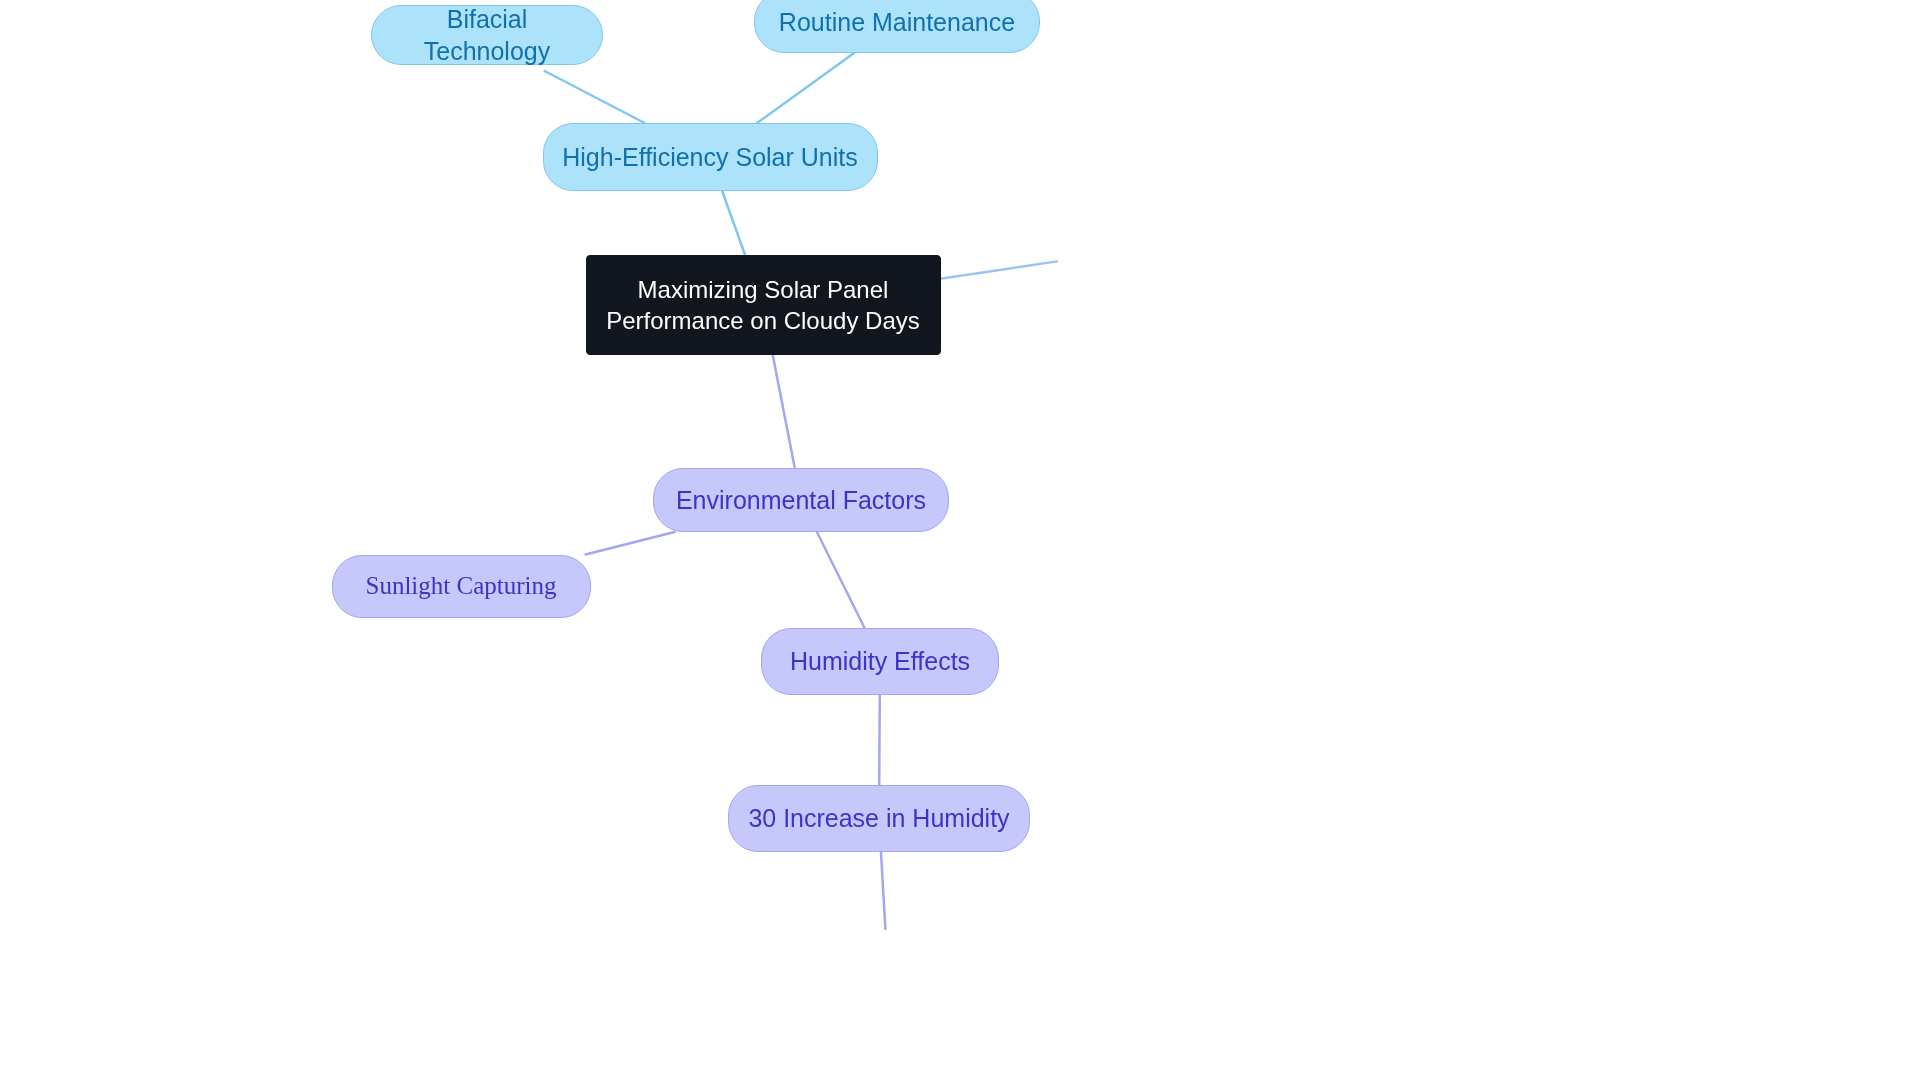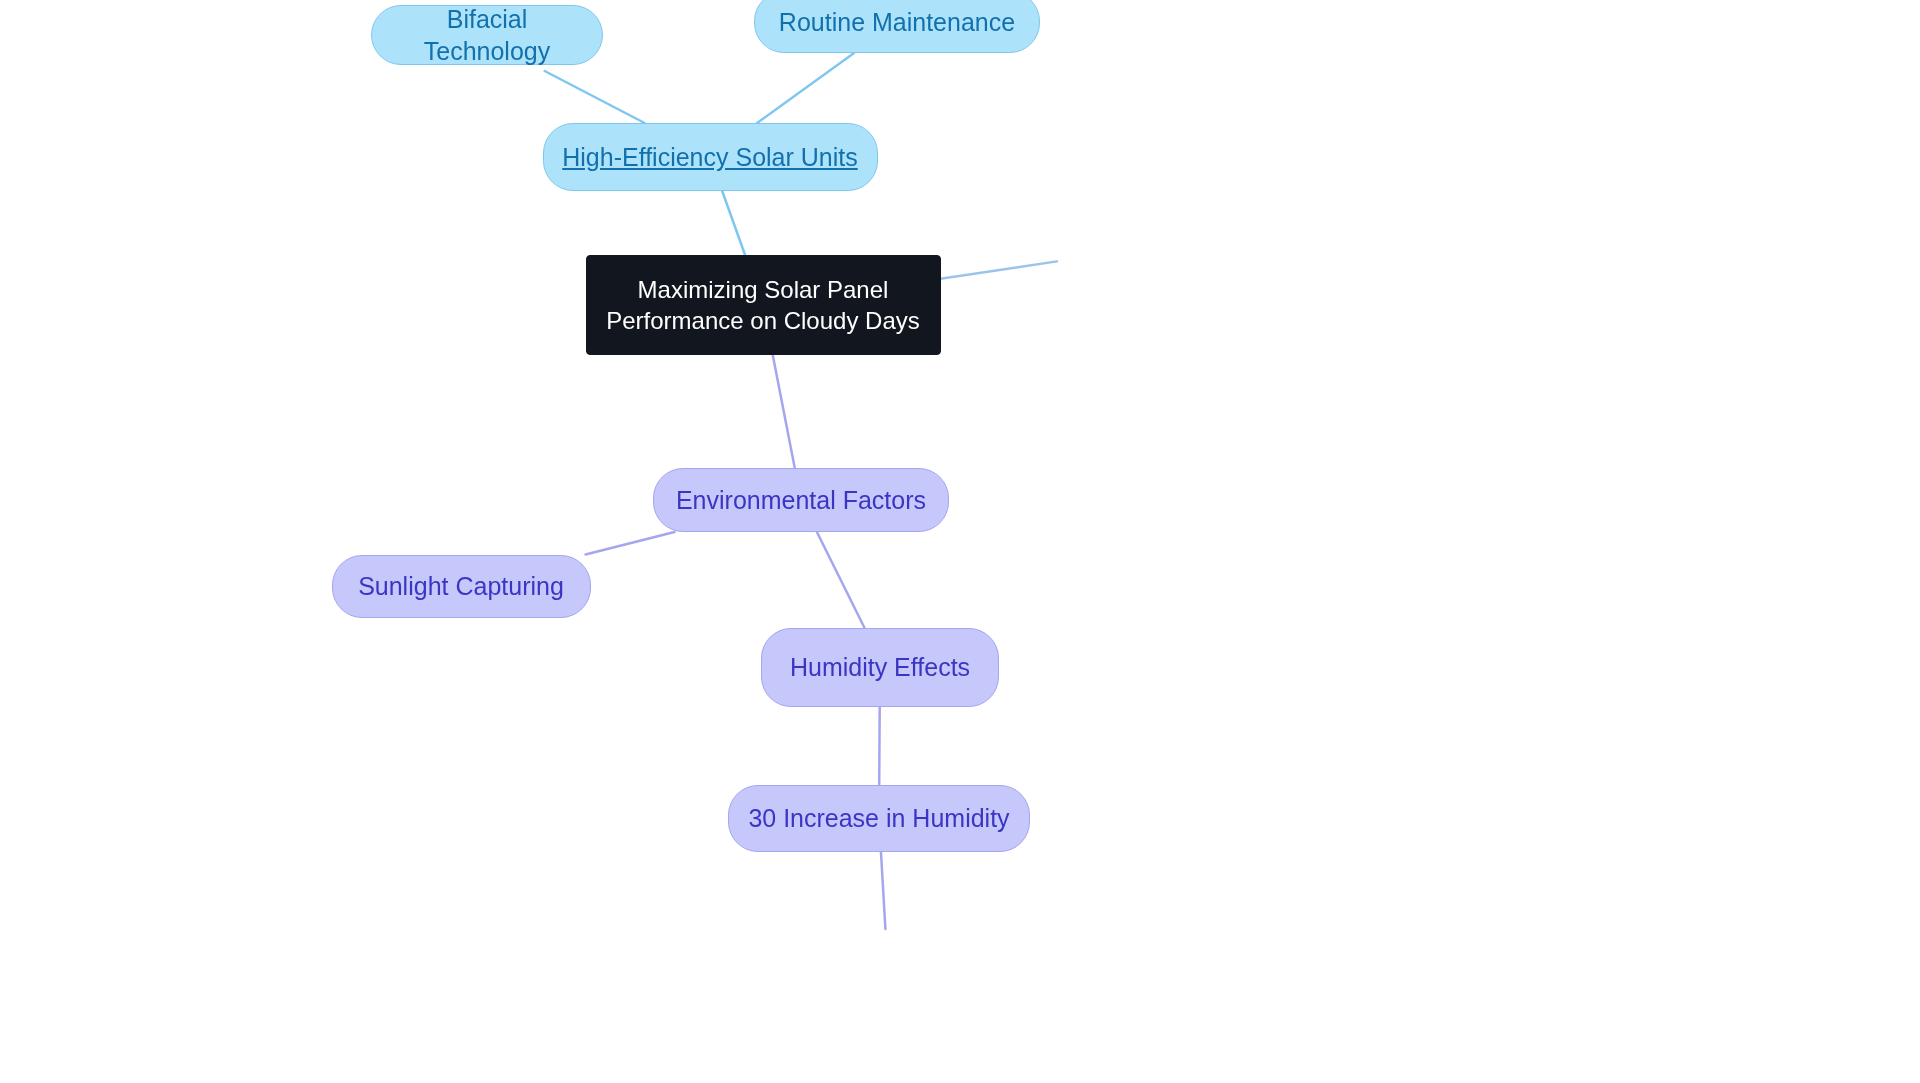--- a/index.html
+++ b/index.html
@@ -85,29 +85,29 @@
       <line x1="772.7435897435897" y1="355" x2="794.7641025641026" y2="468" stroke="#a4a6ee" stroke-width="2.5" stroke-linecap="round"></line>
       <line x1="674.4883720930233" y1="532" x2="585.5348837209302" y2="554.5" stroke="#a4a6ee" stroke-width="2.5" stroke-linecap="round"></line>
       <line x1="816.8993710691824" y1="532" x2="864.3490566037735" y2="627.5" stroke="#a4a6ee" stroke-width="2.5" stroke-linecap="round"></line>
       <line x1="879.8018867924528" y1="690.5" x2="879.2106918238994" y2="784.5" stroke="#a4a6ee" stroke-width="2.5" stroke-linecap="round"></line>
       <line x1="880.9326923076923" y1="851.5" x2="885.4038461538462" y2="929" stroke="#a4a6ee" stroke-width="2.5" stroke-linecap="round"></line>
     </svg>
 
   <div class="node node-root" style="left: 585.5px; top: 255px; width: 355px; height: 100px;"><span>Maximizing Solar Panel
 Performance on Cloudy Days</span></div>
 
-  <div class="node node-blue" style="left: 542.5px; top: 123px; width: 335px; height: 68px; text-decoration: underline;"><span>High-Efficiency Solar Units</span></div>
+  <div class="node node-blue" style="left: 542.5px; top: 123px; width: 335px; height: 68px;"><span>High-Efficiency Solar Units</span></div>
 
   <div class="node node-blue" style="left: 371px; top: 5px; width: 232px; height: 60px;"><span>Bifacial Technology</span></div>
 
   <div class="node node-blue" style="left: 754px; top: -9px; width: 286px; height: 62px;"><span>Routine Maintenance</span></div>
 
 
   <div class="node node-purple" style="left: 653px; top: 468px; width: 296px; height: 64px;"><span>Environmental Factors</span></div>
 
-  <div class="node node-purple" style="left: 331.5px; top: 554.5px; width: 259px; height: 63px;"><span>Sunlight Capturing</span></div>
+  <div class="node node-purple" style="left: 331.5px; top: 554.5px; width: 259px; height: 63px; font-family: Liberation Serif, serif;"><span>Sunlight Capturing</span></div>
 
-  <div class="node node-purple" style="left: 761px; top: 627.5px; width: 238px; height: 79px;"><span>Humidity Effects</span></div>
+  <div class="node node-purple" style="left: 761px; top: 627.5px; width: 238px; height: 67px;"><span>Humidity Effects</span></div>
 
   <div class="node node-purple" style="left: 728px; top: 784.5px; width: 302px; height: 67px;"><span>30 Increase in Humidity</span></div>
 
 
 </div>
 
 </body></html>

